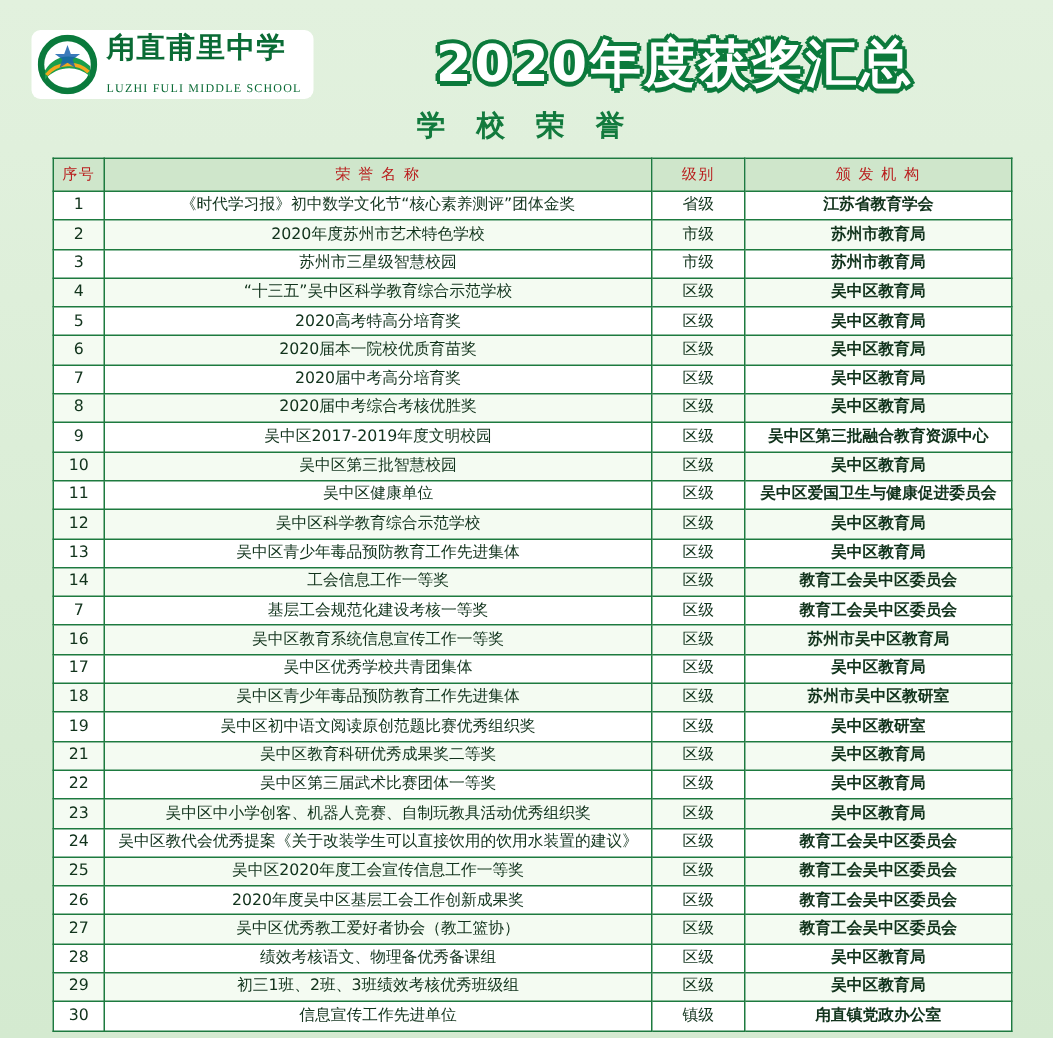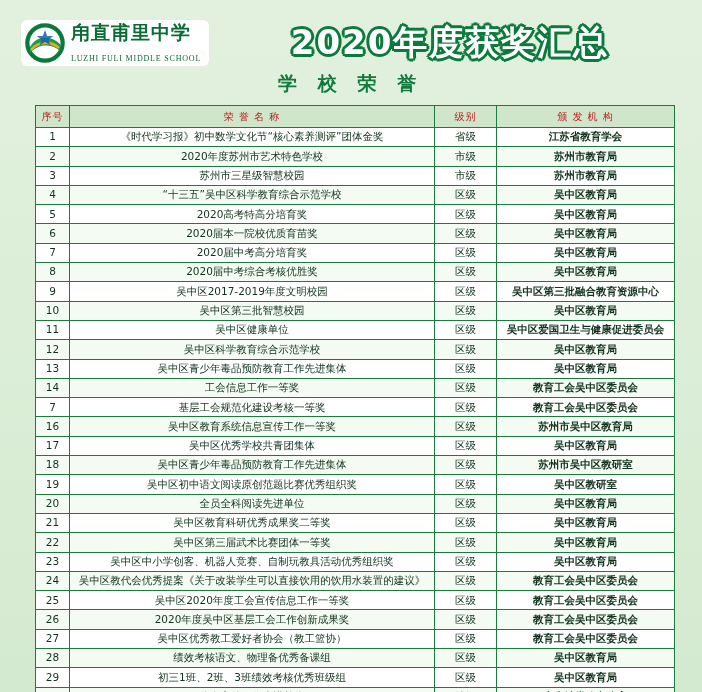--- a/index.html
+++ b/index.html
@@ -300,26 +300,20 @@
             <td class="col-level">区级</td>
             <td class="col-org">苏州市吴中区教研室</td>
           </tr>
           <tr>
             <td class="col-no">19</td>
             <td class="col-name">吴中区初中语文阅读原创范题比赛优秀组织奖</td>
             <td class="col-level">区级</td>
             <td class="col-org">吴中区教研室</td>
           </tr>
           <tr>
-            <td class="col-no">20</td>
-            <td class="col-name">全员全科阅读先进单位</td>
-            <td class="col-level">区级</td>
-            <td class="col-org">吴中区教育局</td>
-          </tr>
-          <tr>
             <td class="col-no">21</td>
             <td class="col-name">吴中区教育科研优秀成果奖二等奖</td>
             <td class="col-level">区级</td>
             <td class="col-org">吴中区教育局</td>
           </tr>
           <tr>
             <td class="col-no">22</td>
             <td class="col-name">吴中区第三届武术比赛团体一等奖</td>
             <td class="col-level">区级</td>
             <td class="col-org">吴中区教育局</td>

